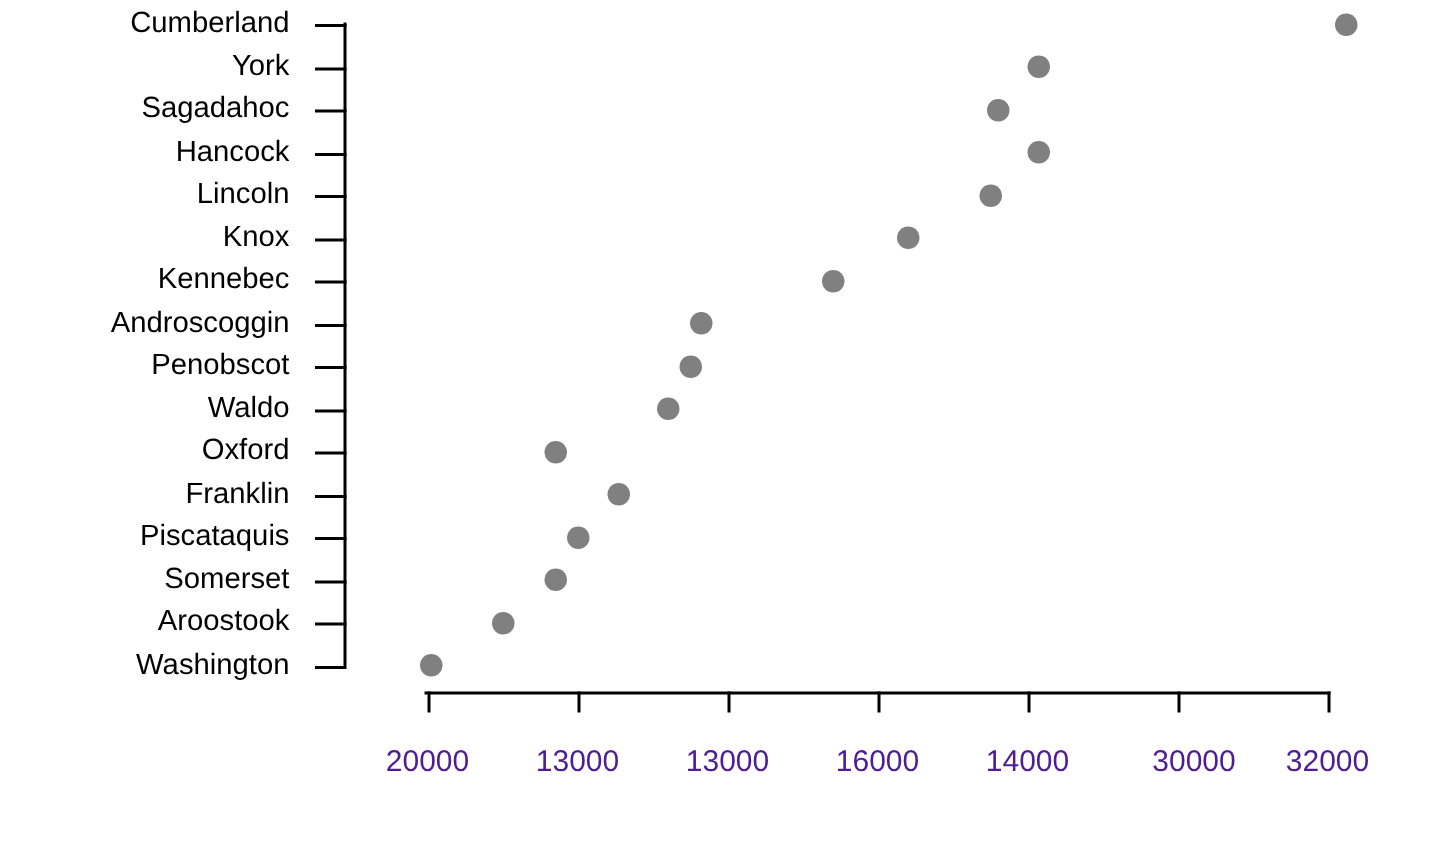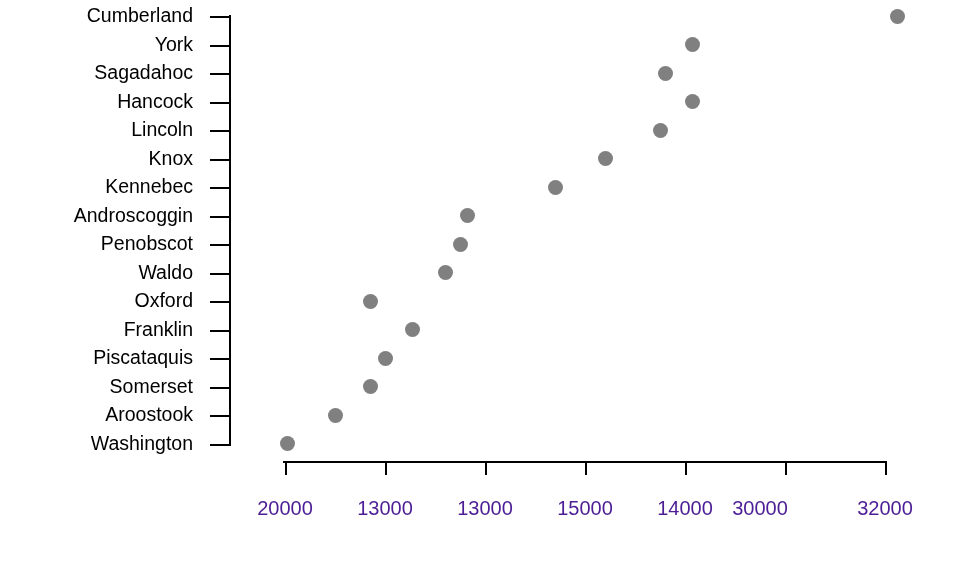--- a/index.html
+++ b/index.html
@@ -134,23 +134,23 @@
       <div class="xtick" style="left: 485px;"></div>
       <div class="xtick" style="left: 585px;"></div>
       <div class="xtick" style="left: 685px;"></div>
       <div class="xtick" style="left: 785px;"></div>
       <div class="xtick" style="left: 885px;"></div>
     </div>
   <div id="x-ticklabels">
       <div class="xticklabel" style="left: 285px;">20000</div>
       <div class="xticklabel" style="left: 385px;">13000</div>
       <div class="xticklabel" style="left: 485px;">13000</div>
-      <div class="xticklabel" style="left: 585px;">15000</div>
+      <div class="xticklabel" style="left: 585px;">16000</div>
       <div class="xticklabel" style="left: 685px;">14000</div>
-      <div class="xticklabel" style="left: 760px;">30000</div>
+      <div class="xticklabel" style="left: 796px;">30000</div>
       <div class="xticklabel" style="left: 885px;">32000</div>
     </div>
   <div id="points">
       <div class="point" style="left: 897.5px; top: 16px; background: rgb(128, 128, 128);"></div>
       <div class="point" style="left: 692.5px; top: 44.5px; background: rgb(128, 128, 128);"></div>
       <div class="point" style="left: 665px; top: 73px; background: rgb(128, 128, 128);"></div>
       <div class="point" style="left: 692.5px; top: 101.5px; background: rgb(128, 128, 128);"></div>
       <div class="point" style="left: 660px; top: 130px; background: rgb(128, 128, 128);"></div>
       <div class="point" style="left: 605px; top: 158.5px; background: rgb(128, 128, 128);"></div>
       <div class="point" style="left: 555px; top: 187px; background: rgb(128, 128, 128);"></div>

